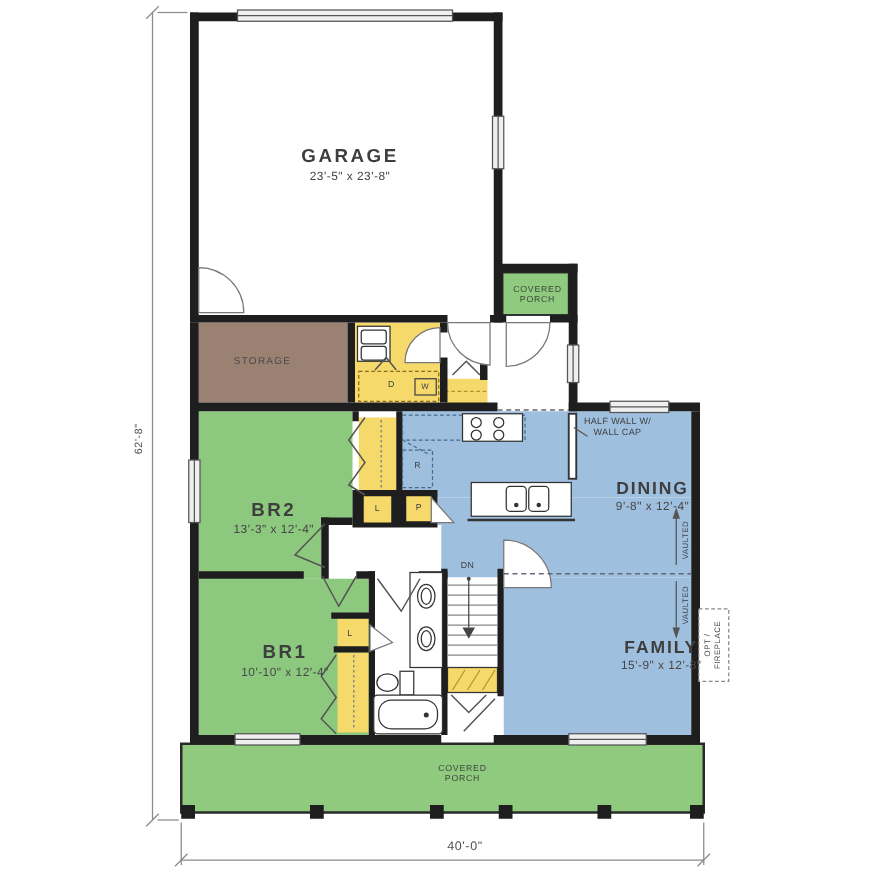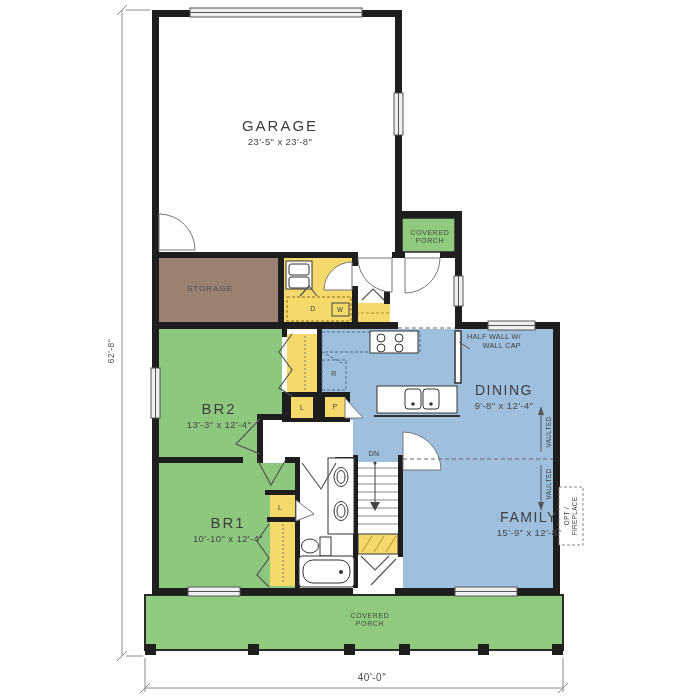--- a/index.html
+++ b/index.html
@@ -1,21 +1,21 @@
 <!DOCTYPE html>
 <html><head>
 <meta charset="utf-8">
 <style>
   html,body{margin:0;padding:0;background:#ffffff;}
   .plan{position:relative;width:700px;height:700px;background:#ffffff;overflow:hidden;
         font-family:"Liberation Sans",sans-serif;color:#3e3e3e;}
   .plan svg{position:absolute;left:0;top:0;}
   .lbl{position:absolute;white-space:nowrap;text-align:center;
        transform:translate(-50%,-50%);line-height:1.25;color:#3e3e3e;}
-  .room-name{font-size:15px;letter-spacing:2px;}
+  .room-name{font-size:15px;letter-spacing:2px;font-weight:bold;}
   .room-name.md{font-size:14px;letter-spacing:1.5px;}
   .room-dims{font-size:9.5px;letter-spacing:.4px;color:#474747;}
   .small{font-size:8px;letter-spacing:1px;color:#4a4a4a;}
   .porch{font-size:7px;letter-spacing:.6px;line-height:1.2;color:#3f4a3c;}
   .tiny{font-size:7px;letter-spacing:.3px;}
   .micro{font-size:6.3px;letter-spacing:.4px;}
   .halfwall{font-size:7.2px;letter-spacing:.3px;line-height:1.25;}
   .rot{transform:translate(-50%,-50%) rotate(-90deg);}
   .dim-h{font-size:10px;color:#4f4f4f;letter-spacing:.5px;}
   .dim-v{font-size:8.5px;color:#4f4f4f;letter-spacing:.5px;}
@@ -230,41 +230,41 @@
   <div class="lbl porch" style="left:430px;top:237px;">
     <div>COVERED</div>
     <div>PORCH</div>
   </div>
 
   <div class="lbl" style="left:219px;top:388px;margin-top:27px;">
     <div class="room-name">BR2</div>
     <div class="room-dims">13'-3" x 12'-4"</div>
   </div>
 
-  <div class="lbl" style="left:504px;top:397px;">
+  <div class="lbl" style="left:522px;top:397px;">
     <div class="room-name md">DINING</div>
     <div class="room-dims">9'-8" x 12'-4"</div>
   </div>
 
   <div class="lbl" style="left:228px;top:529px;">
     <div class="room-name">BR1</div>
     <div class="room-dims">10'-10" x 12'-4"</div>
   </div>
 
   <div class="lbl" style="left:481px;top:524px;margin-left:48px;">
     <div class="room-name md">FAMILY</div>
     <div class="room-dims">15'-9" x 12'-8"</div>
   </div>
 
   <div class="lbl porch" style="left:370px;top:620px;">
     <div>COVERED</div>
     <div>PORCH</div>
   </div>
 
-  <div class="lbl halfwall" style="left:494px;top:341px;text-align:right;">
+  <div class="lbl halfwall" style="left:494px;top:341px;">
     <div>HALF WALL W/</div>
     <div>WALL CAP</div>
   </div>
 
   <div class="lbl micro rot" style="left:549px;top:432px;">VAULTED</div>
   <div class="lbl micro rot" style="left:549px;top:484px;">VAULTED</div>
 
   <div class="lbl tiny" style="left:374px;top:454px;">DN</div>
 
   <div class="lbl micro rot" style="left:571px;top:516px;line-height:1.3;">

